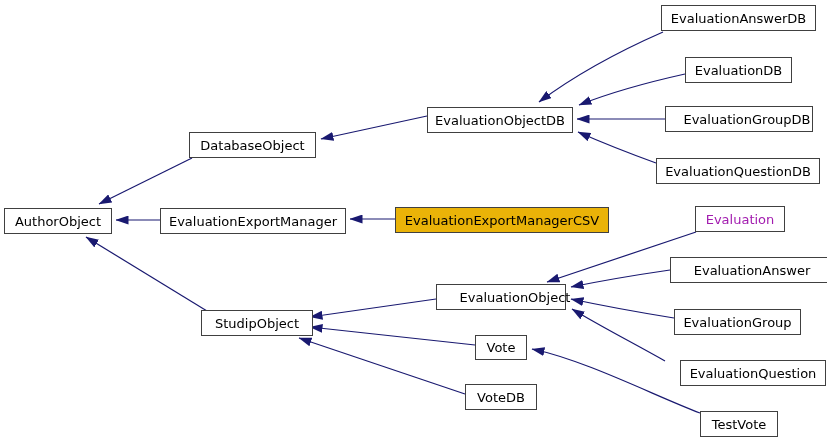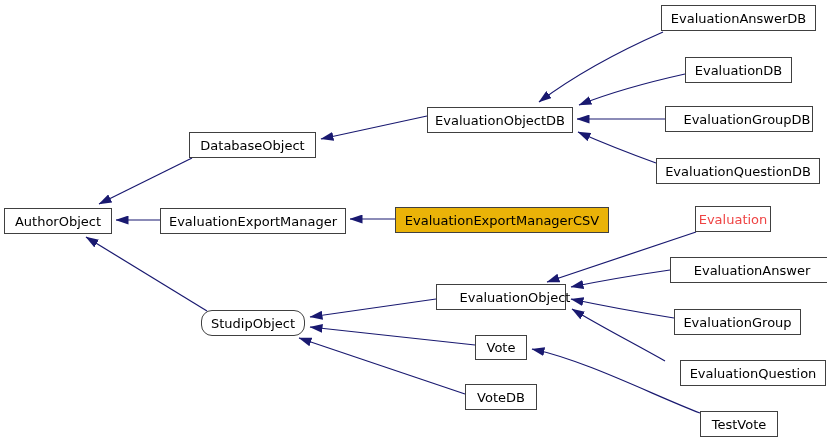--- a/index.html
+++ b/index.html
@@ -56,23 +56,23 @@
   <div id="nodes">
       <div class="node" style="left: 4px; top: 208px; width: 108px; height: 26px; border-color: rgb(64, 64, 64); background: rgb(255, 255, 255); color: rgb(0, 0, 0);">AuthorObject</div>
       <div class="node" style="left: 189px; top: 132px; width: 127px; height: 26px; border-color: rgb(64, 64, 64); background: rgb(255, 255, 255); color: rgb(0, 0, 0);">DatabaseObject</div>
       <div class="node" style="left: 160px; top: 208px; width: 186px; height: 26px; border-color: rgb(64, 64, 64); background: rgb(255, 255, 255); color: rgb(0, 0, 0);">EvaluationExportManager</div>
       <div class="node" style="left: 395px; top: 207px; width: 214px; height: 26px; border-color: rgb(64, 64, 64); background: #eab308; color: rgb(0, 0, 0);">EvaluationExportManagerCSV</div>
       <div class="node" style="left: 427px; top: 107px; width: 146px; height: 26px; border-color: rgb(64, 64, 64); background: rgb(255, 255, 255); color: rgb(0, 0, 0);">EvaluationObjectDB</div>
       <div class="node" style="left: 661px; top: 5px; width: 155px; height: 26px; border-color: rgb(64, 64, 64); background: rgb(255, 255, 255); color: rgb(0, 0, 0); text-align: center;">EvaluationAnswerDB</div>
       <div class="node" style="left: 685px; top: 57px; width: 107px; height: 26px; border-color: rgb(64, 64, 64); background: rgb(255, 255, 255); color: rgb(0, 0, 0);">EvaluationDB</div>
       <div class="node" style="left: 665px; top: 106px; width: 148px; height: 26px; border-color: rgb(64, 64, 64); background: rgb(255, 255, 255); color: rgb(0, 0, 0); padding-left: 16px;">EvaluationGroupDB</div>
       <div class="node" style="left: 656px; top: 158px; width: 164px; height: 26px; border-color: rgb(64, 64, 64); background: rgb(255, 255, 255); color: rgb(0, 0, 0);">EvaluationQuestionDB</div>
-      <div class="node" style="left: 695px; top: 206px; width: 76px; height: 26px; border-color: rgb(64, 64, 64); background: rgb(255, 255, 255); color: #ef4444;">Evaluation</div>
+      <div class="node" style="left: 695px; top: 206px; width: 90px; height: 26px; border-color: rgb(64, 64, 64); background: rgb(255, 255, 255); color: #a21caf;">Evaluation</div>
       <div class="node" style="left: 670px; top: 257px; width: 164px; height: 26px; border-color: rgb(64, 64, 64); background: rgb(255, 255, 255); color: rgb(0, 0, 0);">EvaluationAnswer</div>
       <div class="node" style="left: 436px; top: 284px; width: 130px; height: 26px; border-color: rgb(64, 64, 64); background: rgb(255, 255, 255); color: rgb(0, 0, 0); padding-left: 28px;">EvaluationObject</div>
       <div class="node" style="left: 674px; top: 309px; width: 127px; height: 26px; border-color: rgb(64, 64, 64); background: rgb(255, 255, 255); color: rgb(0, 0, 0);">EvaluationGroup</div>
-      <div class="node" style="left: 201px; top: 310px; width: 104px; height: 26px; border-color: rgb(64, 64, 64); background: rgb(255, 255, 255); color: rgb(0, 0, 0); border-radius: 11px;">StudipObject</div>
+      <div class="node" style="left: 201px; top: 310px; width: 112px; height: 26px; border-color: rgb(64, 64, 64); background: rgb(255, 255, 255); color: rgb(0, 0, 0);">StudipObject</div>
       <div class="node" style="left: 475px; top: 335px; width: 52px; height: 25px; border-color: rgb(64, 64, 64); background: rgb(255, 255, 255); color: rgb(0, 0, 0);">Vote</div>
       <div class="node" style="left: 664px; top: 360px; width: 146px; height: 26px; border-color: rgb(64, 64, 64); background: rgb(255, 255, 255); color: rgb(0, 0, 0); margin-left: 16px;">EvaluationQuestion</div>
       <div class="node" style="left: 465px; top: 384px; width: 72px; height: 26px; border-color: rgb(64, 64, 64); background: rgb(255, 255, 255); color: rgb(0, 0, 0);">VoteDB</div>
       <div class="node" style="left: 700px; top: 411px; width: 78px; height: 26px; border-color: rgb(64, 64, 64); background: rgb(255, 255, 255); color: rgb(0, 0, 0);">TestVote</div>
     </div>
 </div>
 
 </body></html>

